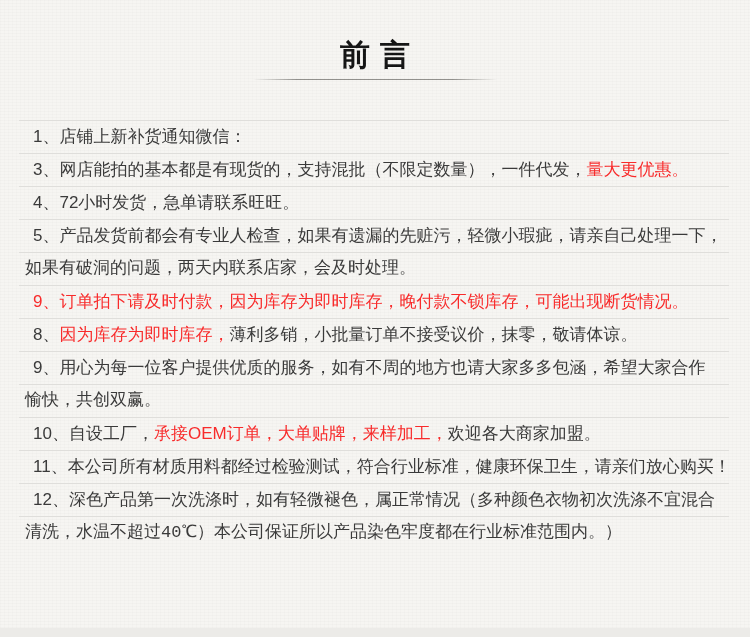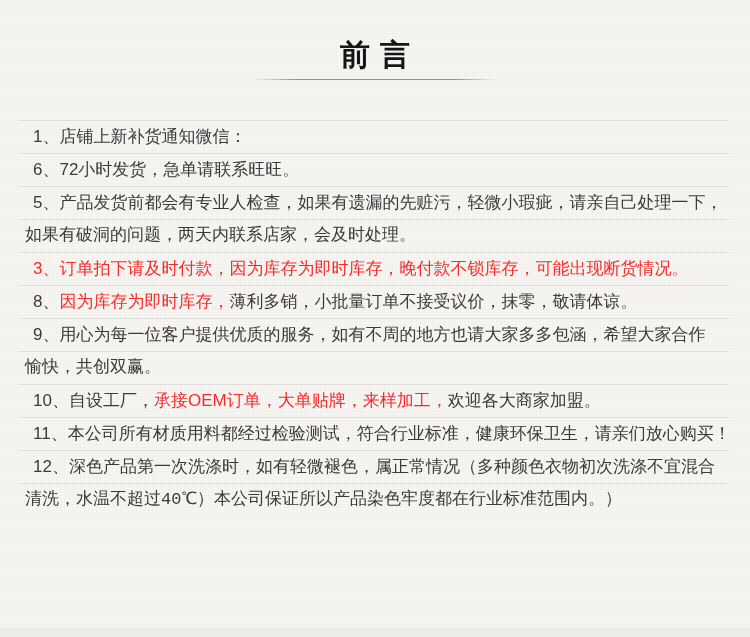--- a/index.html
+++ b/index.html
@@ -87,30 +87,33 @@
 <div class="header">
   <h1 class="page-title">前言</h1>
   <div class="title-underline"></div>
 </div>
 
 <div class="list">
   <div class="row">
     <span class="seg">1、店铺上新补货通知微信：</span>
   </div>
   <div class="row">
-    <span class="seg">6、72小时发货，急单请联系旺旺。</span>
+    <span class="seg">3、网店能拍的基本都是有现货的，支持混批（不限定数量），一件代发，</span><span class="seg red">量大更优惠。</span>
+  </div>
+  <div class="row">
+    <span class="seg">4、72小时发货，急单请联系旺旺。</span>
   </div>
   <div class="row">
     <span class="seg">5、产品发货前都会有专业人检查，如果有遗漏的先赃污，轻微小瑕疵，请亲自己处理一下，</span>
   </div>
   <div class="row cont">
     <span class="seg">如果有破洞的问题，两天内联系店家，会及时处理。</span>
   </div>
   <div class="row red">
-    <span class="seg red">3、订单拍下请及时付款，因为库存为即时库存，晚付款不锁库存，可能出现断货情况。</span>
+    <span class="seg red">9、订单拍下请及时付款，因为库存为即时库存，晚付款不锁库存，可能出现断货情况。</span>
   </div>
   <div class="row">
     <span class="seg">8、</span><span class="seg red">因为库存为即时库存，</span><span class="seg">薄利多销，小批量订单不接受议价，抹零，敬请体谅。</span>
   </div>
   <div class="row">
     <span class="seg">9、用心为每一位客户提供优质的服务，如有不周的地方也请大家多多包涵，希望大家合作</span>
   </div>
   <div class="row cont">
     <span class="seg">愉快，共创双赢。</span>
   </div>

